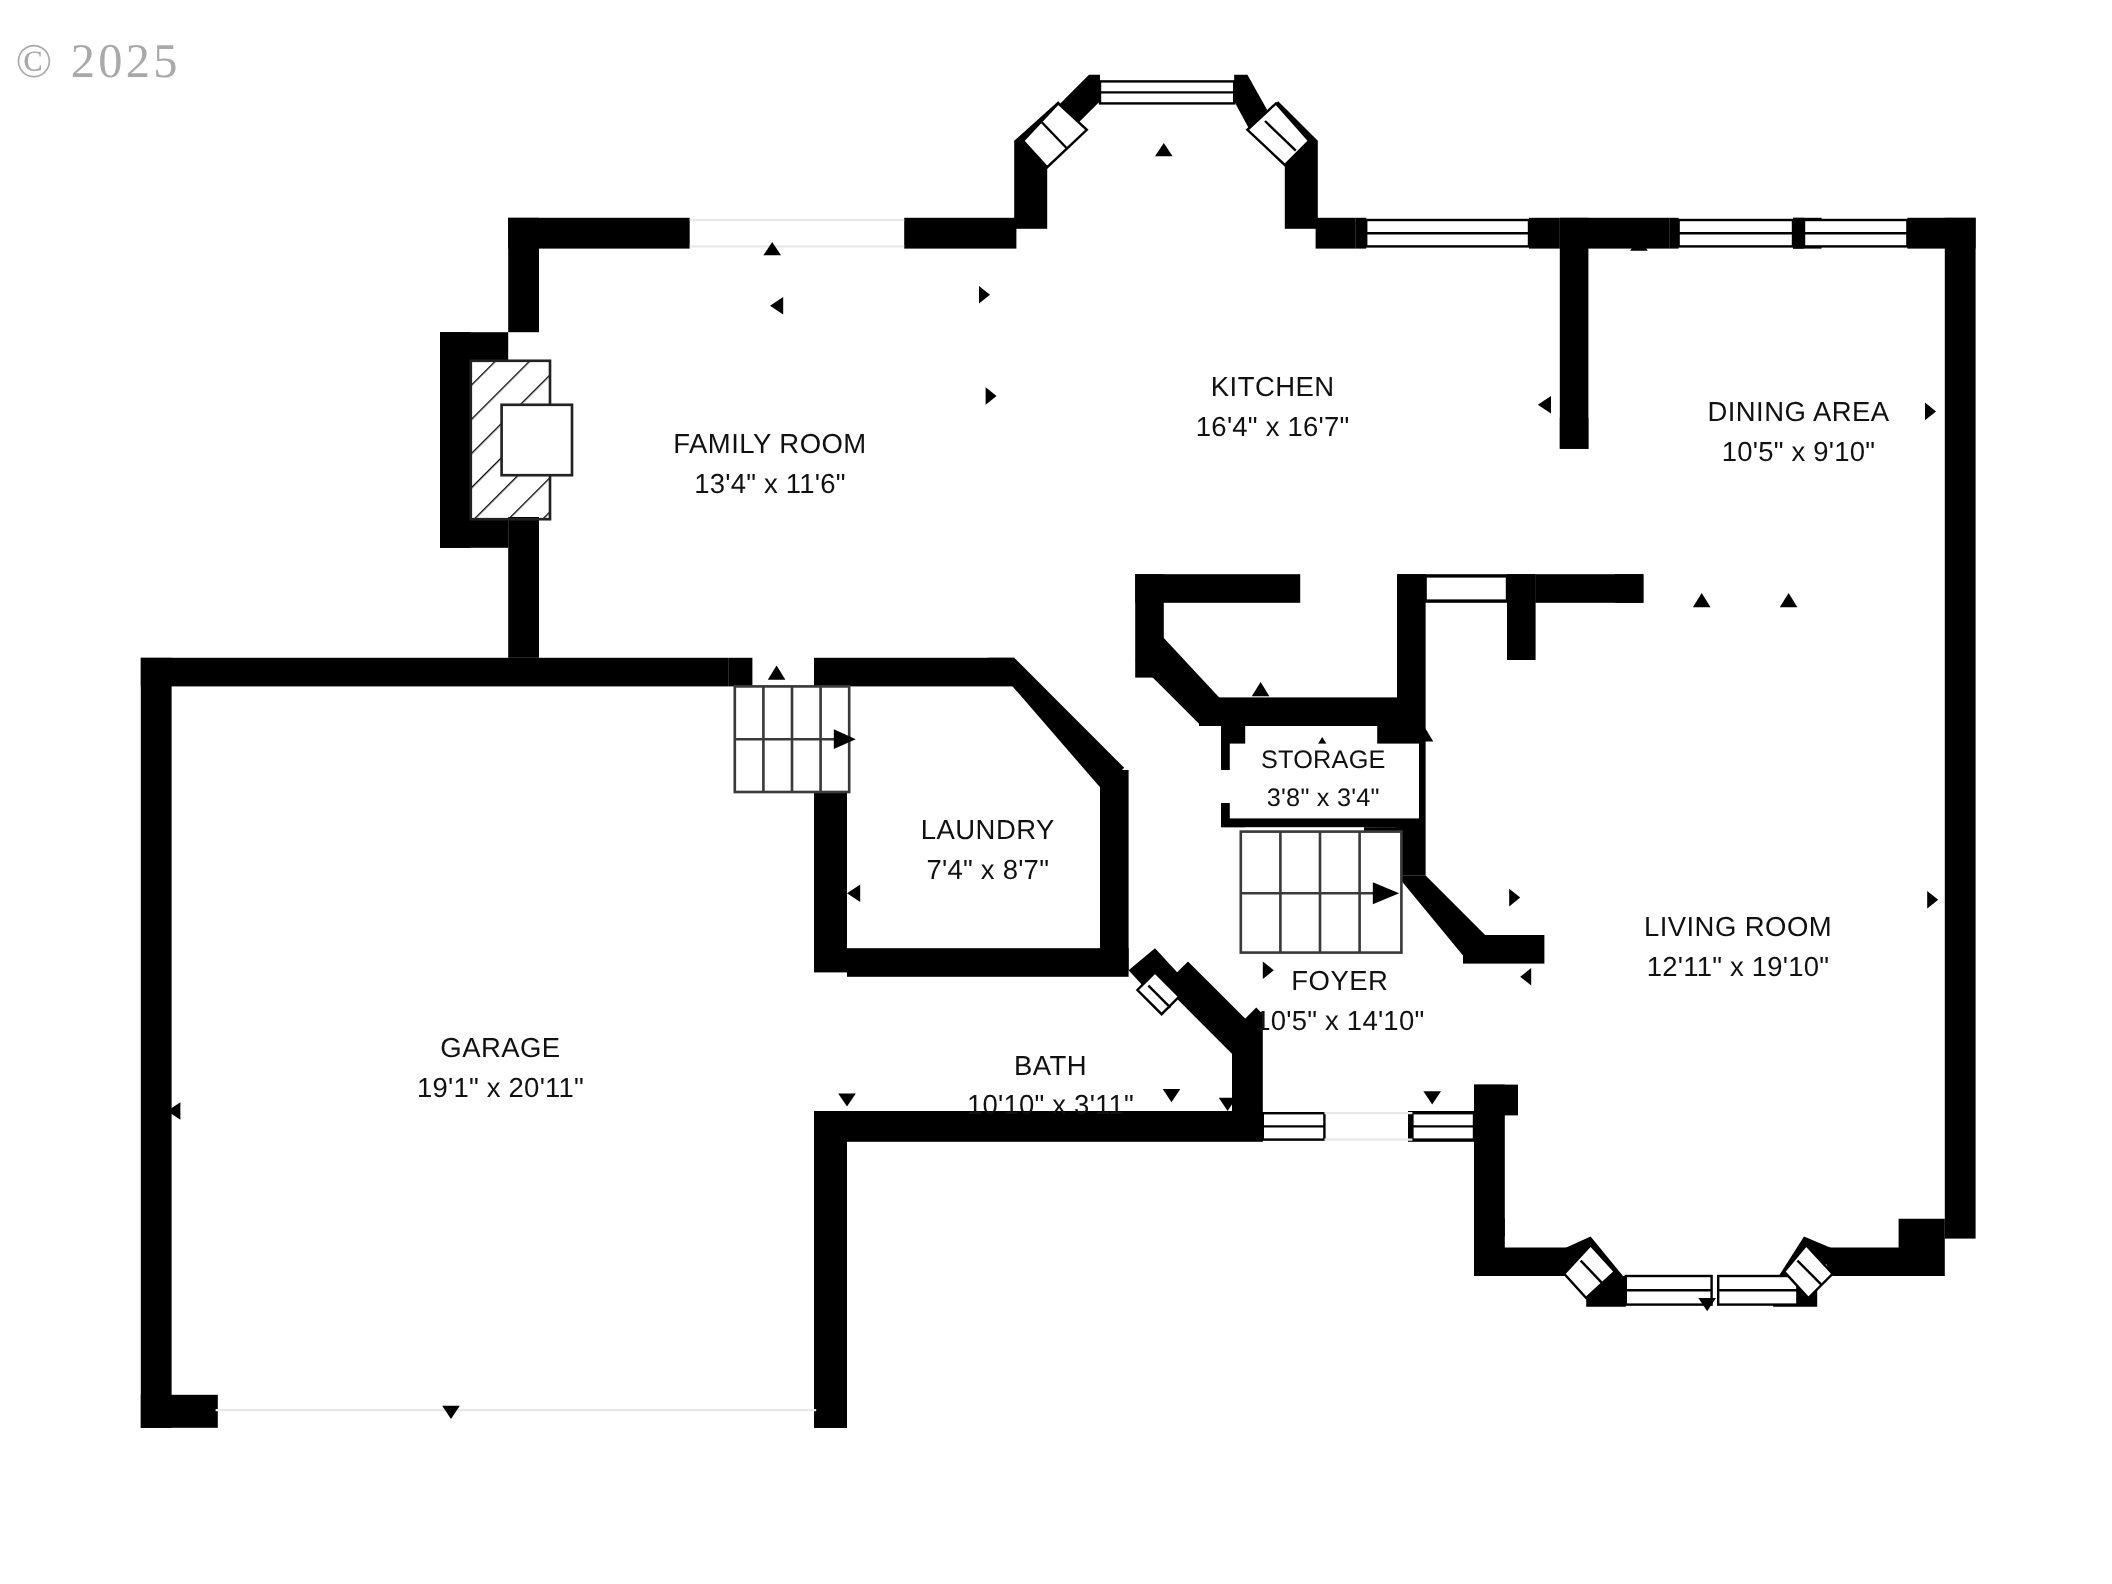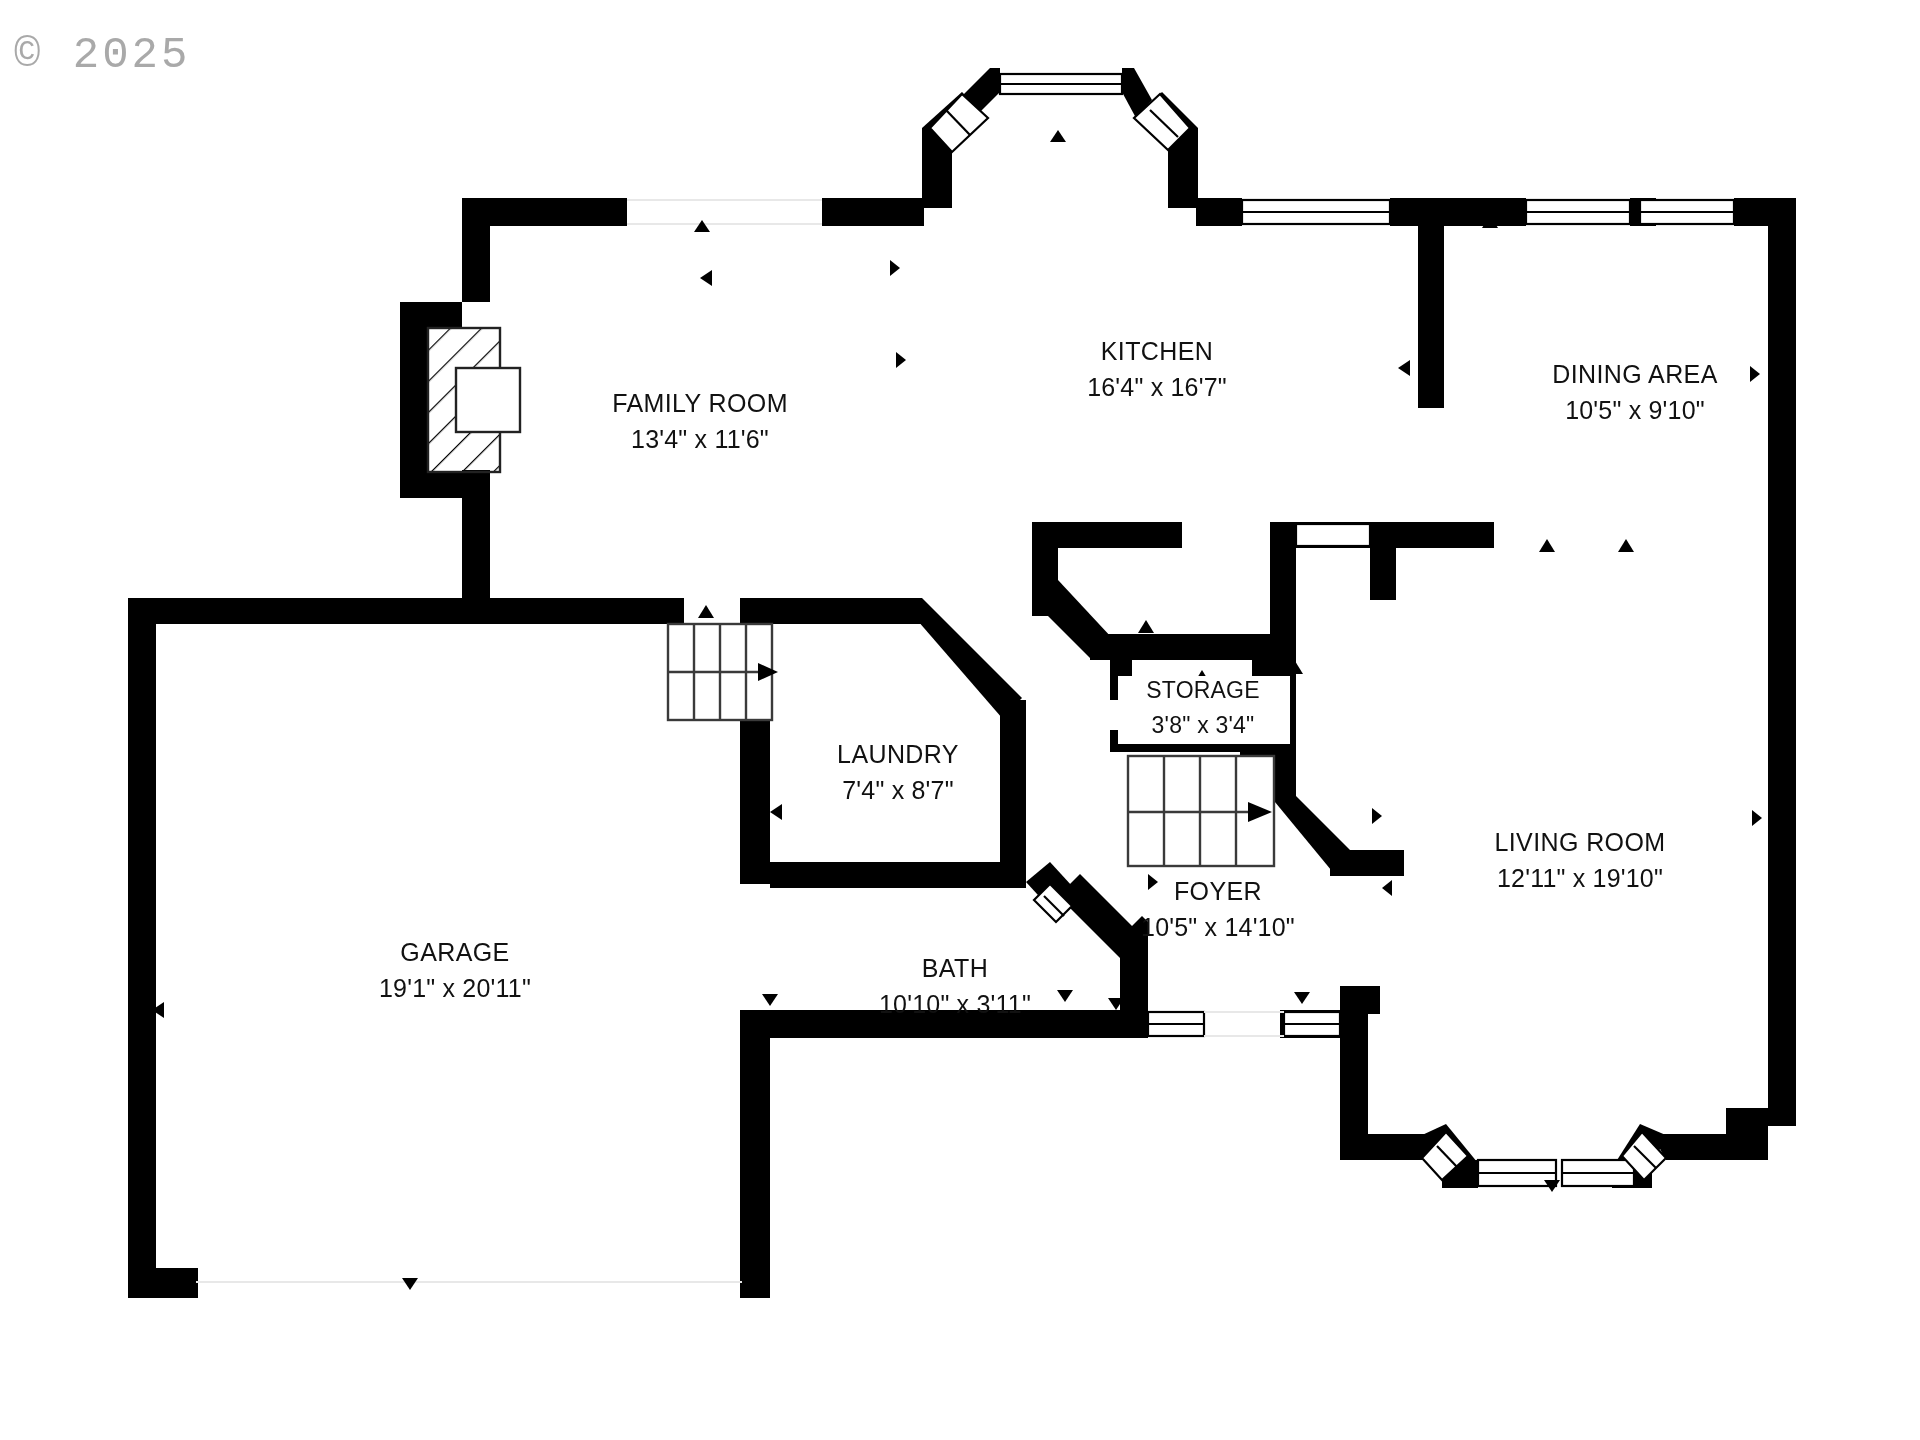--- a/index.html
+++ b/index.html
@@ -15,21 +15,21 @@
   #plan-root {
     position: relative;
     width: 1920px;
     height: 1440px;
     background: #ffffff;
   }
   #watermark {
     position: absolute;
     left: 14px;
     top: 30px;
-    font-family: Liberation Mono, monospace;
+    font-family: Liberation Serif, serif;
     font-size: 44px;
     letter-spacing: 3px;
     color: #9b9b9b;
     opacity: 0.85;
     user-select: none;
     white-space: nowrap;
   }
   svg#floorplan {
     position: absolute;
     left: 0;

